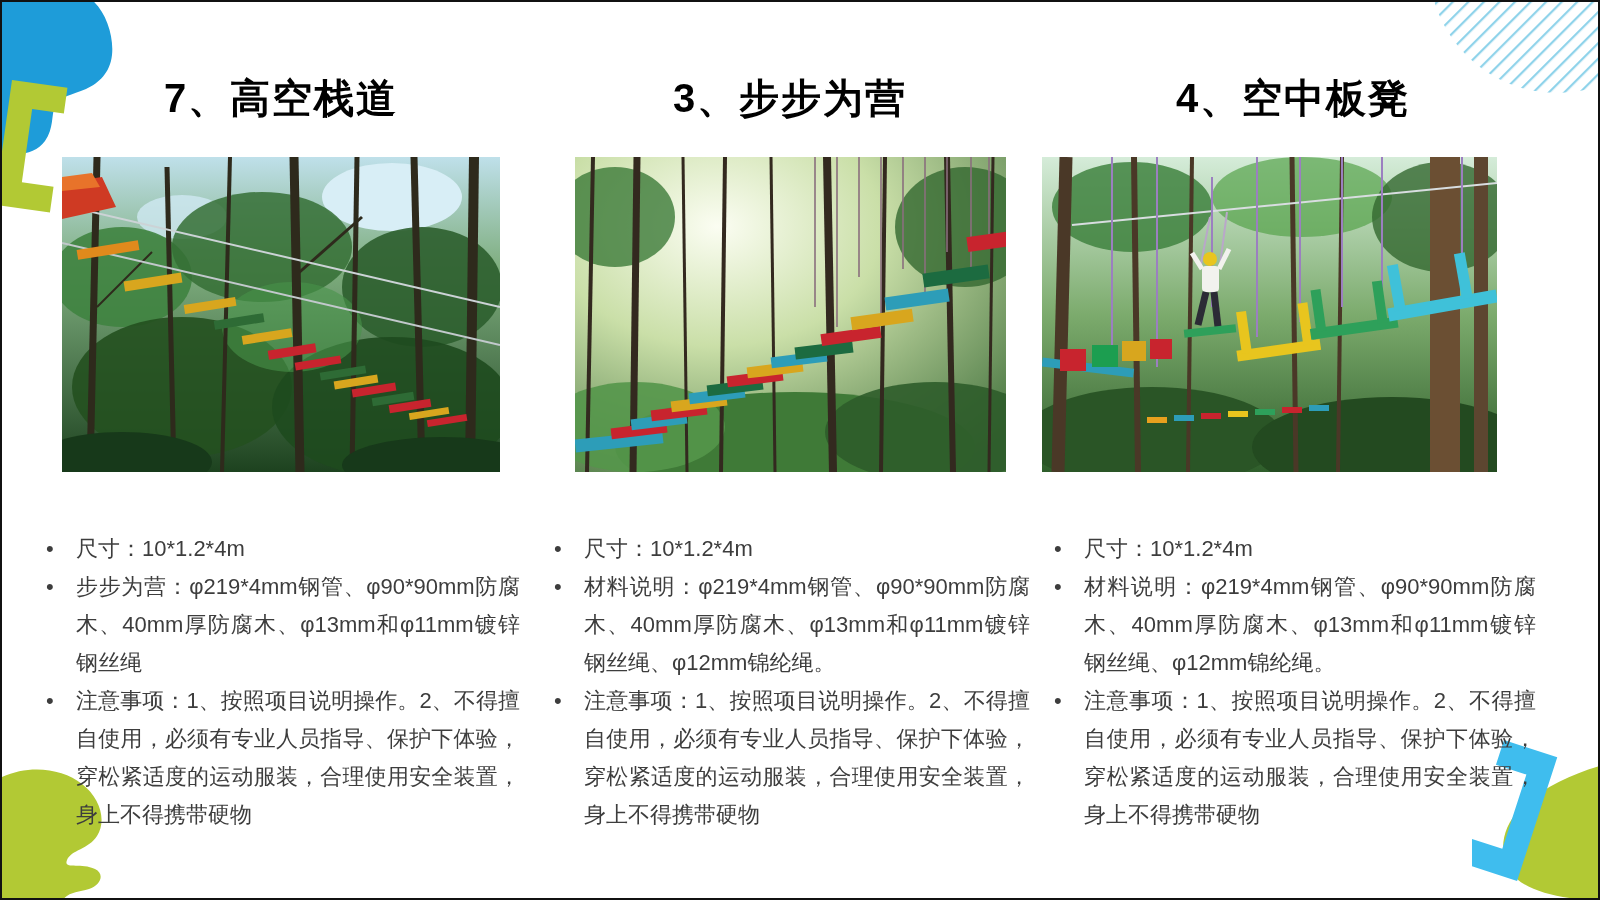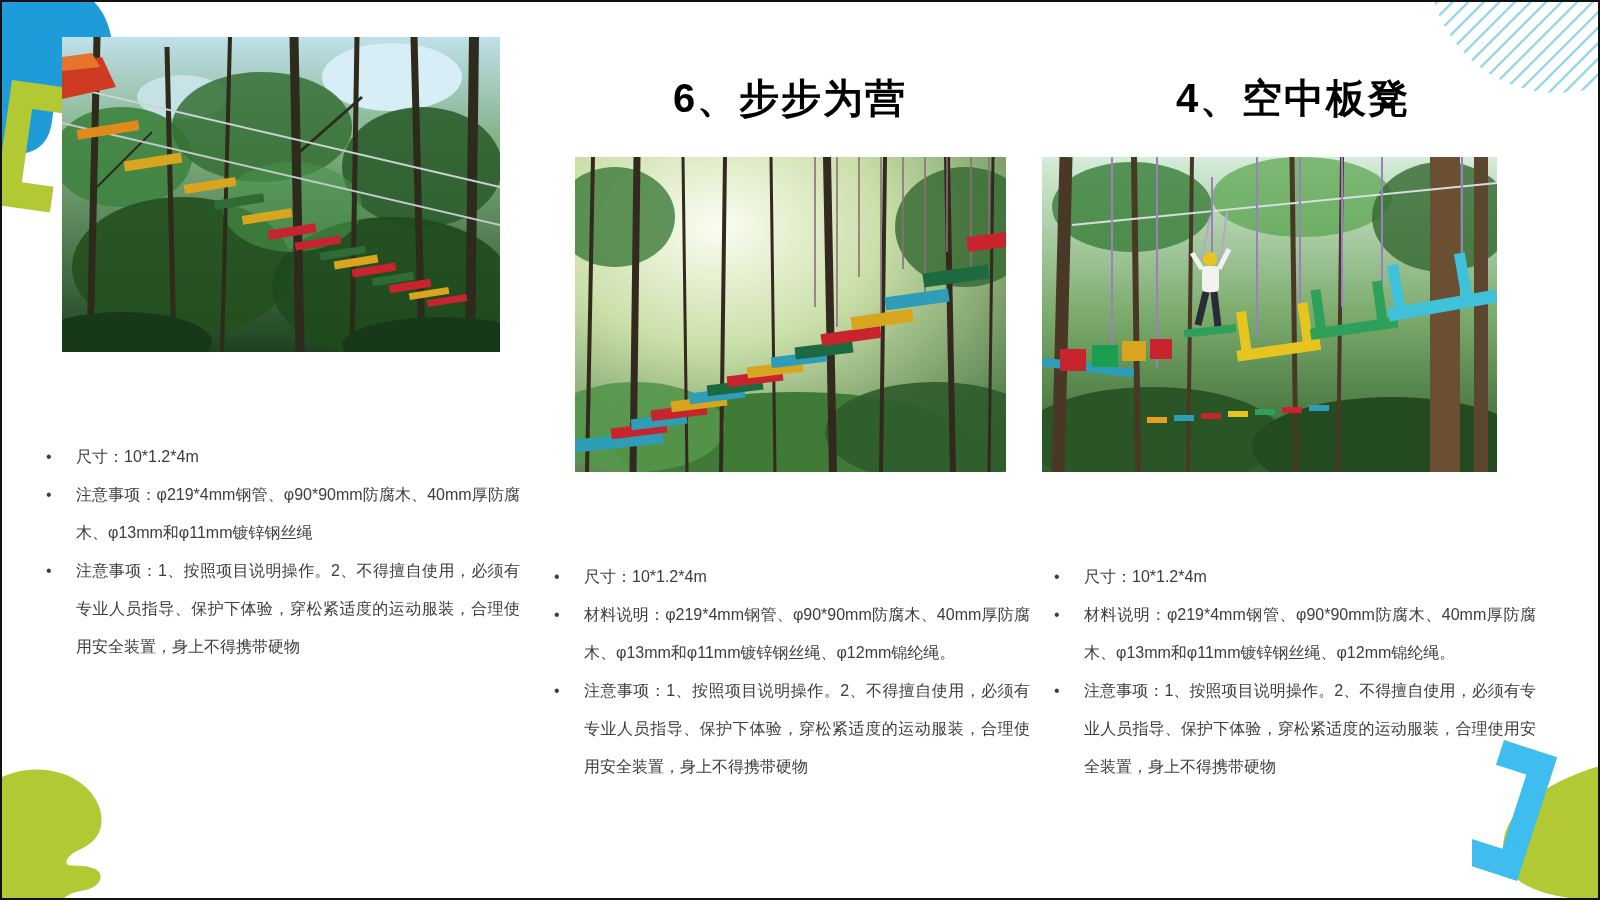--- a/index.html
+++ b/index.html
@@ -13,22 +13,22 @@
   .col1{left:40px;width:478px;}
   .col2{left:548px;width:480px;}
   .col3{left:1048px;width:486px;}
   .title{
     margin:0;padding-top:72px;height:48px;line-height:48px;
     font-size:40px;font-weight:bold;color:#000;text-align:center;letter-spacing:2px;
   }
   .photo{display:block;margin:35px auto 0 auto;background:#dfe9df;}
   .col3 .photo{margin-left:-8px;margin-right:auto;}
   .bullets{
-    margin:86px 0 0 0;padding:0;list-style:none;
-    font-size:16px;line-height:38px;color:#3d3d3d;text-align:justify;
+    margin:58px 0 0 0;padding:0;list-style:none;
+    font-size:22px;line-height:38px;color:#3d3d3d;text-align:justify;
   }
   .bullets li{position:relative;padding-left:34px;margin:0;}
   .bullets li::before{content:"\2022";position:absolute;left:4px;top:0;color:#3d3d3d;}
 </style>
 </head>
 <body>
 
 <div class="slide">
 
   <svg class="decor" style="left:-2px;top:-2px;" width="130" height="232" viewBox="0 0 130 232">
@@ -52,20 +52,21 @@
   </svg>
 
   <svg class="decor" style="left:1470px;top:730px;" width="128" height="168" viewBox="0 0 128 168">
     <path d="M128,34 C100,42 70,56 48,77 C30,95 26,120 38,139 C50,159 90,168 128,168 Z" fill="#b2c934"></path>
     <g transform="translate(32,8) rotate(18)">
       <path d="M0,0 L56,0 L56,130 L0,130 L0,104 L32,104 L32,26 L0,26 Z" fill="#3fbdee"></path>
     </g>
   </svg>
 
   <section class="col col1">
+    <h2 class="title">7、高空栈道</h2>
 
     <svg class="photo" width="438" height="315" viewBox="0 0 438 315">
       <defs>
         <linearGradient id="p1bg" x1="0" y1="0" x2="0" y2="1">
           <stop offset="0" stop-color="#bfe0ea"></stop>
             <stop offset="0.35" stop-color="#7fae7f"></stop>
           <stop offset="1" stop-color="#1d421f"></stop>
         </linearGradient>
       </defs>
       <rect width="438" height="315" fill="url(#p1bg)"></rect>
@@ -107,27 +108,27 @@
         <rect x="327" y="245" width="42" height="8" transform="rotate(-9 348 249)" fill="#c8242e"></rect>
         <rect x="347" y="253" width="40" height="7" transform="rotate(-9 367 256)" fill="#d8a61e"></rect>
         <rect x="365" y="260" width="40" height="7" transform="rotate(-9 385 263)" fill="#c8242e"></rect>
       </g>
       <ellipse cx="60" cy="305" rx="90" ry="30" fill="#17391a"></ellipse>
       <ellipse cx="380" cy="308" rx="100" ry="28" fill="#17391a"></ellipse>
     </svg>
 
     <ul class="bullets">
       <li>尺寸：10*1.2*4m</li>
-      <li>注意事项：φ219*4mm钢管、φ90*90mm防腐木、40mm厚防腐木、φ13mm和φ11mm镀锌钢丝绳</li>
+      <li>步步为营：φ219*4mm钢管、φ90*90mm防腐木、40mm厚防腐木、φ13mm和φ11mm镀锌钢丝绳</li>
       <li>注意事项：1、按照项目说明操作。2、不得擅自使用，必须有专业人员指导、保护下体验，穿松紧适度的运动服装，合理使用安全装置，身上不得携带硬物</li>
     </ul>
   </section>
 
   <section class="col col2">
-    <h2 class="title">6、步步为营</h2>
+    <h2 class="title">3、步步为营</h2>
 
     <svg class="photo" width="431" height="315" viewBox="0 0 431 315">
       <defs>
         <radialGradient id="p2bg" cx="0.33" cy="0.22" r="0.95">
           <stop offset="0" stop-color="#fbfdf2"></stop>
             <stop offset="0.4" stop-color="#cadfa8"></stop>
           <stop offset="1" stop-color="#41703c"></stop>
         </radialGradient>
       </defs>
       <rect width="431" height="315" fill="url(#p2bg)"></rect>

